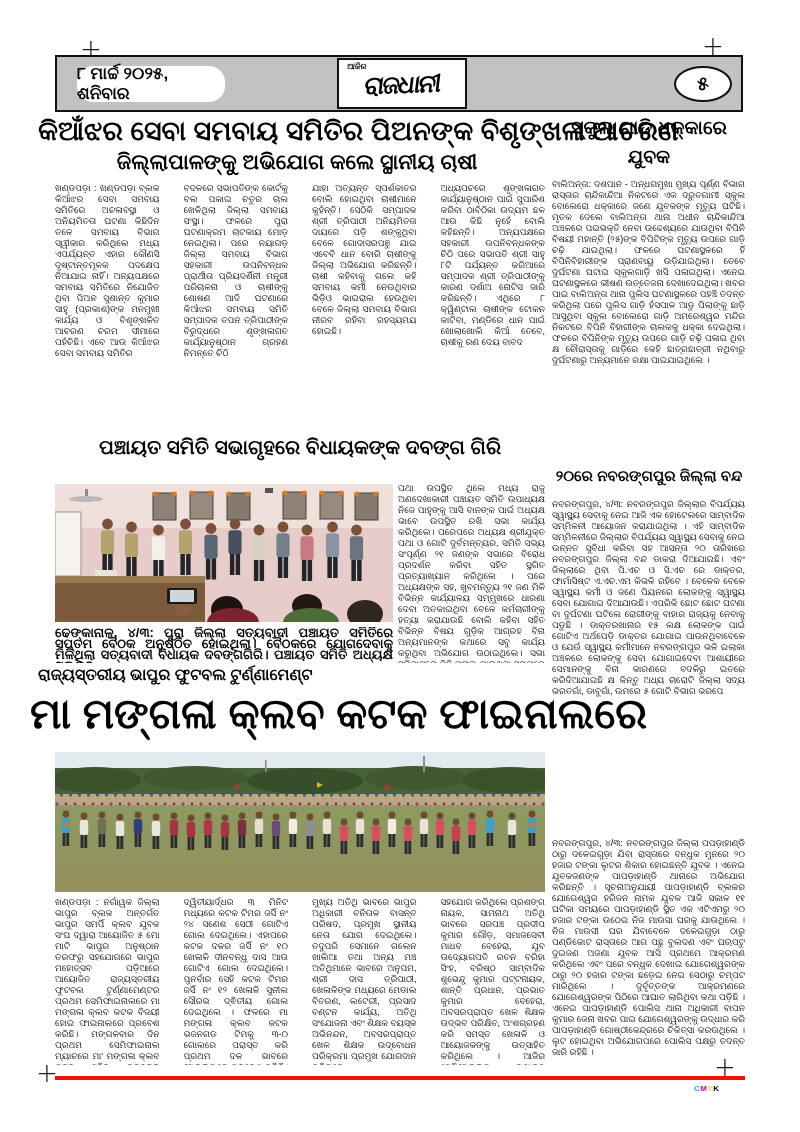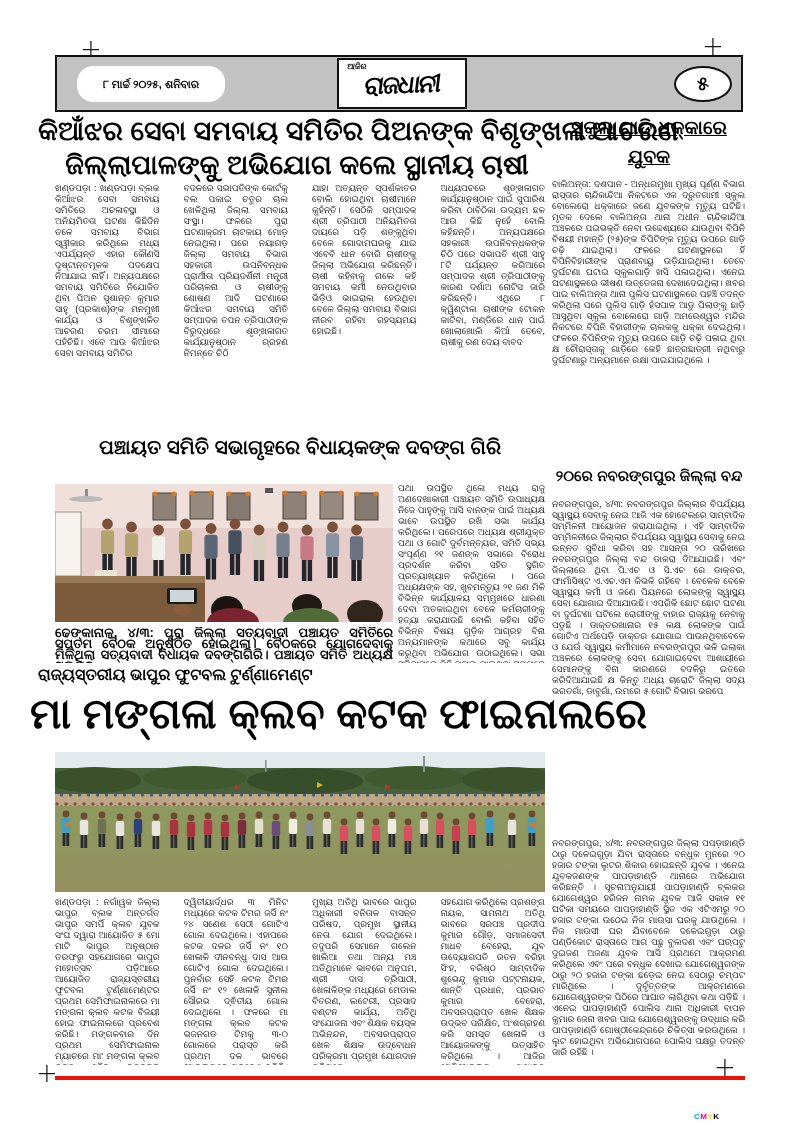--- a/index.html
+++ b/index.html
@@ -3,44 +3,44 @@
 <meta charset="utf-8">
 <style>
   html,body{margin:0;padding:0;background:#fff;}
   .page{position:relative;width:800px;height:1132px;background:#ffffff;overflow:hidden;
         font-family:"Liberation Sans","DejaVu Sans",sans-serif;color:#000;}
   .abs{position:absolute;}
   .crop{font-size:26px;font-weight:300;color:#1a1a1a;line-height:1;font-family:"DejaVu Sans",sans-serif;}
   
   .hdrbar{left:55px;top:55px;width:688px;height:57px;background:#c2c2c2;border:2px solid #111;box-sizing:border-box;}
   .datepill{position:absolute;left:20px;top:9px;width:148px;height:36px;background:#fff;border-radius:16px;
-            display:flex;align-items:center;justify-content:center;font-size:11px;font-weight:bold;}
+            display:flex;align-items:center;justify-content:center;font-size:17px;font-weight:bold;}
   .mastbox{position:absolute;left:280px;top:1px;width:130px;height:51px;background:#fff;border:2px solid #111;
            box-sizing:border-box;overflow:hidden;}
   .mastsmall{position:absolute;left:8px;top:2px;font-size:8px;font-weight:bold;transform:skewX(-10deg);}
   .mastmain{position:absolute;left:0;right:0;top:10px;text-align:center;font-size:25px;font-weight:900;
             transform:skewX(-9deg) rotate(-2deg);letter-spacing:-2px;white-space:nowrap;}
   .pgoval{position:absolute;left:617px;top:9px;width:58px;height:36px;background:#fff;border:2px solid #111;
           border-radius:50%;box-sizing:border-box;display:flex;align-items:center;justify-content:center;
           font-size:19px;font-weight:bold;}
   
   .h-main{left:38px;top:116px;width:518px;text-align:center;font-size:27px;font-weight:800;line-height:1.15;white-space:nowrap;}
-  .h-sub{left:38px;top:150px;width:518px;text-align:center;font-size:27px;font-weight:800;}
-  .h-right{left:552px;top:114px;width:194px;text-align:center;font-size:19px;font-weight:800;line-height:1.5;text-decoration:underline;}
+  .h-sub{left:38px;top:150px;width:518px;text-align:center;font-size:21px;font-weight:800;}
+  .h-right{left:552px;top:114px;width:194px;text-align:center;font-size:19px;font-weight:800;line-height:1.5;}
   .h2{left:34px;top:436px;width:532px;text-align:center;font-size:20px;font-weight:800;white-space:nowrap;}
   .kicker{left:38px;top:666px;width:518px;text-align:left;font-size:16px;font-weight:800;}
   .h-big{left:30px;top:690px;width:534px;text-align:center;font-size:42px;font-weight:800;white-space:nowrap;}
   .h-side{width:194px;text-align:center;font-size:15px;font-weight:800;white-space:nowrap;}
   
   .bt{font-size:9px;line-height:11px;text-align:justify;overflow:hidden;word-break:break-word;}
   .cols{display:flex;gap:24px;}
   .cols .c{flex:1;overflow:hidden;}
   .cap{font-size:13px;line-height:11px;font-weight:bold;text-align:justify;overflow:hidden;}
   .redline{left:55px;top:1076px;width:690px;height:4px;background:#ee1208;}
-  .cmyk{left:694px;top:1084px;font-size:8px;font-weight:bold;letter-spacing:0.5px;margin-top:28px;}
+  .cmyk{left:694px;top:1084px;font-size:8px;font-weight:bold;letter-spacing:0.5px;}
   .photo{display:block;}
 </style>
 </head>
 <body>
 
 <div class="page">
 
   <span class="abs crop" style="left:80px;top:36px;">+</span>
   <span class="abs crop" style="left:702px;top:33px;">+</span>
   <span class="abs crop" style="left:36px;top:1060px;">+</span>
@@ -57,21 +57,21 @@
     <div class="pgoval">
       <span>୫</span>
     </div>
   </div>
 
   <div class="abs h-main">କିଆଁଝର ସେବା ସମବାୟ ସମିତିର ପିଅନଙ୍କ ବିଶୃଙ୍ଖଳା ଆଚରଣ</div>
   <div class="abs h-sub">ଜିଲ୍ଲାପାଳଙ୍କୁ ଅଭିଯୋଗ କଲେ ସ୍ଥାନୀୟ ଚାଷୀ</div>
   <div class="abs cols" style="left:55px;top:183px;width:490px;height:254px;">
     <div class="c bt">ଖଣ୍ଡପଡ଼ା : ଖଣ୍ଡପଡ଼ା ବ୍ଲକ କିଆଁଝର ସେବା ସମବାୟ ସମିତିରେ ଅଚଳାବସ୍ଥା ଓ ଅନିୟମିତତା ଘଟଣା କିଛିଦିନ ତଳେ ସମବାୟ ବିଭାଗ ସ୍ୱୀକାର କରିଥିଲେ ମଧ୍ୟ ଏପର୍ଯ୍ୟନ୍ତ ଏହାର କୌଣସି ଦୃଷ୍ଟାନ୍ତମୂଳକ ପଦକ୍ଷେପ ନିଆଯାଇ ନାହିଁ। ଅନ୍ୟପକ୍ଷରେ ସମବାୟ ସମିତିରେ ନିଯୋଜିତ ଥିବା ପିଅନ ସୁଶାନ୍ତ କୁମାର ସାହୁ (ପ୍ରକାଶ)ଙ୍କ ମନମୁଖୀ କାର୍ଯ୍ୟ ଓ ବିଶୃଙ୍ଖଳିତ ଆଚରଣ ଚରମ ସୀମାରେ ପହଁଚିଛି। ଏବେ ଆଉ କିଆଁଝର ସେବା ସମବାୟ ସମିତିର</div>
     <div class="c bt">ବଦଳରେ ସଭାପତିଙ୍କ କୋର୍ଟକୁ ବଲ ପକାଇ ଚତୁର ଚାଲ ଖେଳିଥିଲା ଜିଲ୍ଲା ସମବାୟ ସଂସ୍ଥା। ଫଳରେ ପୁରା ଘଟଣାକ୍ରମ ଚାଟକାୟ ମୋଡ଼ ନେଇଥିଲା। ପରେ ନୟାଗଡ଼ ଜିଲ୍ଲା ସମବାୟ ବିଭାଗ ସହକାରୀ ଉପନିବନ୍ଧକ ପ୍ରାର୍ଥୀତା ପ୍ରିୟଦର୍ଶିନୀ ମନ୍ତ୍ରୀ ପରିଚାଳନା ଓ ଚାଷୀଙ୍କୁ ଶୋଷଣ ଆଦି ଘଟଣାରେ କିଆଁଝର ସମବାୟ ସମିତି ସମ୍ପାଦକ ତପନ ତ୍ରିପାଠୀଙ୍କ ବିରୁଦ୍ଧରେ ଶୃଙ୍ଖଳାଗତ କାର୍ଯ୍ୟାନୁଷ୍ଠାନ ଗ୍ରହଣ ନିମନ୍ତେ ଚିଠି</div>
-    <div class="c bt">ଯାହା ଅତ୍ୟନ୍ତ ସ୍ପର୍ଶକାତର ବୋଲି ହୋଇଥିବା ଚାଷୀମାନେ କୁହଁନ୍ତି। ସେଠିକି ସମ୍ପାଦକ ଶ୍ରୀ ତ୍ରିପାଠୀ ଅନିୟମିତତା ଦାୟରେ ପଡ଼ି ଶଙ୍କୁଥିବା ବେଳେ ଗୋଦାମଘରକୁ ଯାଇ ଏବେବି ଧାନ ବୋରି ଚାଷୀଙ୍କୁ ଜିଲ୍ଲା ଅଭିଯୋଗ କରିଛନ୍ତି। ଚାଷୀ କହିବାକୁ ଗଲେ କହି ସମବାୟ କର୍ମୀ ନେଉଥିବାର ଭିଡ଼ିଓ ଭାଇରାଲ ହେଉଥିବା ବେଳେ ଜିଲ୍ଲା ସମବାୟ ବିଭାଗ ନୀରବ ରହିବା ରହସ୍ୟମୟ ହୋଇଛି।</div>
+    <div class="c bt">ଯାହା ଅତ୍ୟନ୍ତ ସ୍ପର୍ଶକାତର ବୋଲି ହୋଇଥିବା ଚାଷୀମାନେ କୁହଁନ୍ତି। ସେଠିକି ସମ୍ପାଦକ ଶ୍ରୀ ତ୍ରିପାଠୀ ଅନିୟମିତତା ଦାୟରେ ପଡ଼ି ଶଙ୍କୁଥିବା ବେଳେ ଗୋଦାସରପଞୁ ଯାଇ ଏବେବି ଧାନ ବୋରି ଚାଷୀଙ୍କୁ ଜିଲ୍ଲା ଅଭିଯୋଗ କରିଛନ୍ତି। ଚାଷୀ କହିବାକୁ ଗଲେ କହି ସମବାୟ କର୍ମୀ ନେଉଥିବାର ଭିଡ଼ିଓ ଭାଇରାଲ ହେଉଥିବା ବେଳେ ଜିଲ୍ଲା ସମବାୟ ବିଭାଗ ନୀରବ ରହିବା ରହସ୍ୟମୟ ହୋଇଛି।</div>
     <div class="c bt">ଅଧ୍ୟପଚରେ ଶୃଙ୍ଖଳାଗତ କାର୍ଯ୍ୟାନୁଷ୍ଠାନ ପାଇଁ ସୁପାରିଶ କରିବା ଠାବିଠିକା ଉଦ୍ୟମ ଛଳ ଆଉ କିଛି ନୁହେଁ ବୋଲି କହିଛନ୍ତି। ଅନ୍ୟପକ୍ଷରେ ସହକାରୀ ଉପନିବନ୍ଧକଙ୍କ ଚିଠି ପରେ ସଭାପତି ଶ୍ରୀ ସାହୁ ୮ଟି ପର୍ଯ୍ୟନ୍ତ କରିଆରେ ସମ୍ପାଦକ ଶ୍ରୀ ତ୍ରିପାଠୀଙ୍କୁ କାରଣ ଦର୍ଶାଅ ନୋଟିସ ଜାରି କରିଛନ୍ତି। ଏଥିରେ ୮ କ୍ୱିଣ୍ଟାଲ ଚାଷୀଙ୍କ ଟୋକନ କାଟିବା, ମଣ୍ଡିରେ ଧାନ ପାଇଁ ଖୋଲାଖୋଲି କିଆଁ ତେବେ, ଚାଷୀକୁ ରଣ ଦେୟ ବାବଦ</div>
   </div>
 
   <div class="abs h-right">
     <div>ସ୍କୁଲ ଗାଡି ଧକ୍କାରେ ଯୁବକ</div>
   </div>
   <div class="abs bt" style="left:552px;top:179px;width:193px;height:288px;">ବାଲିଅନ୍ତା: ଦଶପାନ - ଅନ୍ଧଗମୁଖା ମୁଖ୍ୟ ପୂର୍ଣ୍ଣ ବିଭାଗ ରାସ୍ତାର ଚାନ୍ଦିକାନ୍ଦିଆ ନିକଟରେ ଏକ ଦ୍ରୁତଗାମୀ ସ୍କୁଲ ବୋଲେରୋ ଧକ୍କାରେ ଜଣେ ଯୁବକଙ୍କ ମୃତ୍ୟୁ ଘଟିଛି। ମୃତକ ଦେଲେ ବାଲିଅନ୍ତା ଥାନା ଅଧୀନ ଚାନ୍ଦିକାନ୍ଦିଆ ଅଞ୍ଚଳରେ ପଇଭକ୍ତି ନେବା ଉଦ୍ଦେଶ୍ୟରେ ଯାଉଥିବା ବିପିନି ବିଷୟୀ ମହାନ୍ତି (୨୫)ଙ୍କ ବିପିଟିଙ୍କ ମୃତ୍ୟୁ ଉପରେ ଗାଡ଼ି ଚଢ଼ି ଯାଇଥିଲା। ଫଳରେ ଘଟଣାସ୍ଥଳରେ ହିଁ ବିପିନିବିହାରୀଙ୍କ ପ୍ରାଣବାୟୁ ଉଡ଼ିଯାଇଥିଲା। ତେବେ ଦୁର୍ଘଟଣା ଘଟାଇ ସ୍କୁଲଗାଡ଼ି ଖସି ପଳାଇଥିଲା। ଏନେଇ ଘଟଣାସ୍ଥଳରେ ଭୀଷଣ ଉତ୍ତେଜନା ଦେଖାଦେଇଥିଲା। ଖବର ପାଇ ବାଲିଅନ୍ତା ଥାନା ପୁଲିସ ଘଟଣାସ୍ଥଳରେ ପହଞ୍ଚି ତଦନ୍ତ କରିଥିଲା ପରେ ପୁଲିସ ଗାଡ଼ି ହଁସପାଳ ଆଡୁ ପିଲାଙ୍କୁ ଛାଡ଼ି ଆସୁଥିବା ସ୍କୁଲ ବୋଲେରୋ ଗାଡ଼ି ଅମରେଶ୍ୱର ମନ୍ଦିର ନିକଟରେ ବିପିନି ବିହାରୀଙ୍କ ଚାଲକକୁ ଧକ୍କା ଦେଇଥିଲା। ଫଳରେ ବିପିନିଙ୍କ ମୃତ୍ୟୁ ଉପରେ ଗାଡ଼ି ଚଢ଼ି ପଳାଇ ଥିବା କ୍ଷ ଚୌରାସ୍ତାକୁ ଗାଡ଼ିରେ କେହି ଛାତ୍ରଛାତ୍ରୀ ନଥିବାରୁ ଦୁର୍ଘଟଣାରୁ ଅନ୍ୟମାନେ ରକ୍ଷା ପାଇଯାଇଥିଲେ ।</div>
 
   <div class="abs h2">ପଞ୍ଚାୟତ ସମିତି ସଭାଗୃହରେ ବିଧାୟକଙ୍କ ଦବଙ୍ଗ ଗିରି</div>
 

